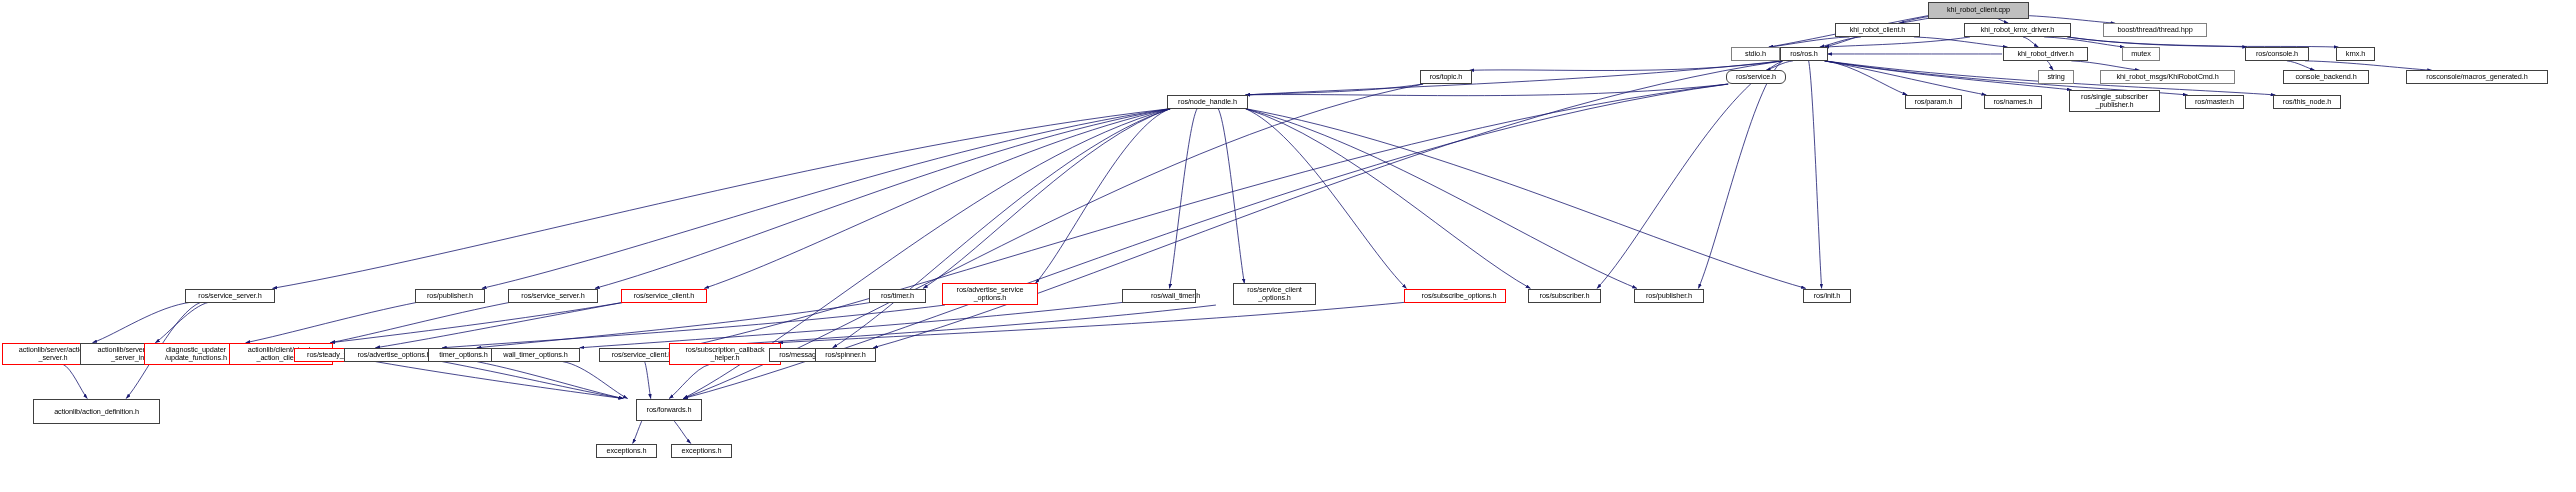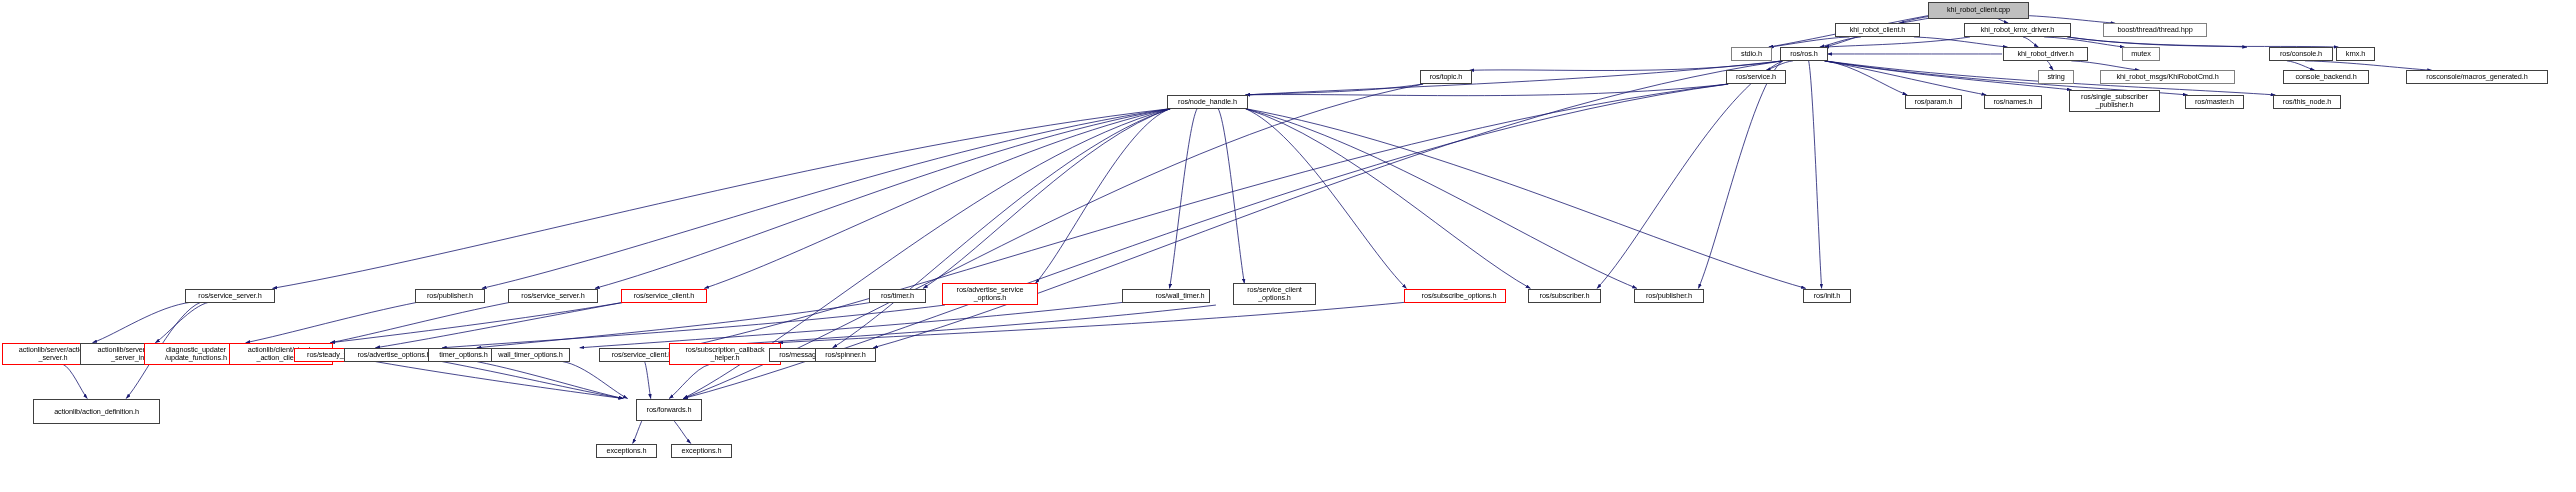--- a/index.html
+++ b/index.html
@@ -107,65 +107,65 @@
       <path d="M775.31,499 C806.768,504.1 842.72,538.78 865.19,550" fill="none" stroke="#191970" stroke-width="1.1" marker-end="url(#ah)"></path>
       <path d="M888.41,499 C891.448,504.1 894.9200000000001,538.78 897.09,550" fill="none" stroke="#191970" stroke-width="1.1" marker-end="url(#ah)"></path>
       <path d="M978.11,503 C958.608,507.7 936.3199999999999,539.66 922.39,550" fill="none" stroke="#191970" stroke-width="1.1" marker-end="url(#ah)"></path>
       <path d="M892.47,569 C885.316,573.3 877.14,602.54 872.03,612" fill="none" stroke="#191970" stroke-width="1.1" marker-end="url(#ah)"></path>
       <path d="M915.13,569 C928.164,573.3 943.06,602.54 952.37,612" fill="none" stroke="#191970" stroke-width="1.1" marker-end="url(#ah)"></path>
     </svg>
 <div class="node root" style="left: 1928px; top: 1.5px; width: 101px; height: 17px; font-size: 7.3px;"><span>khi_robot_client.cpp</span></div>
     <div class="node solid" style="left: 1835px; top: 23px; width: 85px; height: 13.8px; font-size: 7.3px;"><span>khi_robot_client.h</span></div>
     <div class="node solid" style="left: 1964px; top: 23px; width: 107px; height: 13.8px; font-size: 7.3px;"><span>khi_robot_krnx_driver.h</span></div>
     <div class="node light" style="left: 2103px; top: 23px; width: 104px; height: 13.8px; font-size: 7.3px;"><span>boost/thread/thread.hpp</span></div>
-    <div class="node light" style="left: 1731px; top: 47px; width: 41px; height: 13.8px; font-size: 7.3px;"><span>stdio.h</span></div>
+    <div class="node light" style="left: 1731px; top: 47px; width: 49px; height: 13.8px; font-size: 7.3px;"><span>stdio.h</span></div>
     <div class="node solid" style="left: 1780px; top: 47px; width: 48px; height: 13.8px; font-size: 7.3px;"><span>ros/ros.h</span></div>
     <div class="node solid" style="left: 2003px; top: 47px; width: 85px; height: 13.8px; font-size: 7.3px;"><span>khi_robot_driver.h</span></div>
     <div class="node light" style="left: 2122px; top: 47px; width: 38px; height: 13.8px; font-size: 7.3px;"><span>mutex</span></div>
-    <div class="node solid" style="left: 2245px; top: 47px; width: 64px; height: 13.8px; font-size: 7.3px; margin-left: 24px;"><span>ros/console.h</span></div>
+    <div class="node solid" style="left: 2245px; top: 47px; width: 64px; height: 13.8px; font-size: 7.3px;"><span>ros/console.h</span></div>
     <div class="node solid" style="left: 2336px; top: 47px; width: 39px; height: 13.8px; font-size: 7.3px;"><span>krnx.h</span></div>
     <div class="node light" style="left: 2038px; top: 70px; width: 36px; height: 13.8px; font-size: 7.3px;"><span>string</span></div>
     <div class="node light" style="left: 2100px; top: 70px; width: 135px; height: 13.8px; font-size: 7.3px;"><span>khi_robot_msgs/KhiRobotCmd.h</span></div>
     <div class="node solid" style="left: 2283px; top: 70px; width: 86px; height: 13.8px; font-size: 7.3px;"><span>console_backend.h</span></div>
     <div class="node solid" style="left: 2406px; top: 70px; width: 142px; height: 13.8px; font-size: 7.3px;"><span>rosconsole/macros_generated.h</span></div>
     <div class="node solid" style="left: 1420px; top: 70px; width: 52px; height: 13.8px; font-size: 7.3px;"><span>ros/topic.h</span></div>
-    <div class="node solid" style="left: 1726px; top: 70px; width: 60px; height: 13.8px; font-size: 7.3px;"><span>ros/service.h</span></div>
+    <div class="node solid" style="left: 1726px; top: 70px; width: 60px; height: 13.8px; font-size: 7.3px; border-radius: 6px;"><span>ros/service.h</span></div>
     <div class="node solid" style="left: 1167px; top: 95px; width: 81px; height: 13.8px; font-size: 7.3px;"><span>ros/node_handle.h</span></div>
     <div class="node solid" style="left: 1905px; top: 95px; width: 57px; height: 13.8px; font-size: 7.3px;"><span>ros/param.h</span></div>
     <div class="node solid" style="left: 1984px; top: 95px; width: 58px; height: 13.8px; font-size: 7.3px;"><span>ros/names.h</span></div>
     <div class="node solid" style="left: 2069px; top: 90px; width: 91px; height: 22px; font-size: 7.3px;"><span>ros/single_subscriber
 _publisher.h</span></div>
     <div class="node solid" style="left: 2185px; top: 95px; width: 59px; height: 13.8px; font-size: 7.3px;"><span>ros/master.h</span></div>
     <div class="node solid" style="left: 2273px; top: 95px; width: 68px; height: 13.8px; font-size: 7.3px;"><span>ros/this_node.h</span></div>
     <div class="node solid" style="left: 185px; top: 289px; width: 90px; height: 13.8px; font-size: 7.3px;"><span>ros/service_server.h</span></div>
     <div class="node solid" style="left: 415px; top: 289px; width: 70px; height: 13.8px; font-size: 7.3px;"><span>ros/publisher.h</span></div>
     <div class="node solid" style="left: 508px; top: 289px; width: 90px; height: 13.8px; font-size: 7.3px;"><span>ros/service_server.h</span></div>
     <div class="node red" style="left: 621px; top: 289px; width: 86px; height: 13.8px; font-size: 7.3px;"><span>ros/service_client.h</span></div>
     <div class="node solid" style="left: 869px; top: 289px; width: 57px; height: 13.8px; font-size: 7.3px;"><span>ros/timer.h</span></div>
     <div class="node red" style="left: 942px; top: 283px; width: 96px; height: 22px; font-size: 7.3px; align-items: center;"><span>ros/advertise_service
 _options.h</span></div>
-    <div class="node solid" style="left: 1122px; top: 289px; width: 88px; height: 13.8px; font-size: 7.3px; padding-left: 28px;"><span>ros/wall_timer.h</span></div>
+    <div class="node solid" style="left: 1122px; top: 289px; width: 74px; height: 13.8px; font-size: 7.3px; padding-left: 28px;"><span>ros/wall_timer.h</span></div>
     <div class="node solid" style="left: 1213px; top: 283px; width: 83px; height: 22px; font-size: 7.3px; margin-left: 20px;"><span>ros/service_client
 _options.h</span></div>
     <div class="node red" style="left: 1404px; top: 289px; width: 102px; height: 13.8px; font-size: 7.3px; padding-left: 8px;"><span>ros/subscribe_options.h</span></div>
     <div class="node solid" style="left: 1528px; top: 289px; width: 73px; height: 13.8px; font-size: 7.3px;"><span>ros/subscriber.h</span></div>
     <div class="node solid" style="left: 1634px; top: 289px; width: 70px; height: 13.8px; font-size: 7.3px;"><span>ros/publisher.h</span></div>
     <div class="node solid" style="left: 1803px; top: 289px; width: 48px; height: 13.8px; font-size: 7.3px;"><span>ros/init.h</span></div>
     <div class="node red" style="left: 1.5px; top: 343px; width: 103px; height: 22px; font-size: 7.3px;"><span>actionlib/server/action
 _server.h</span></div>
     <div class="node solid" style="left: 80px; top: 343px; width: 107px; height: 22px; font-size: 7.3px;"><span>actionlib/server/service
 _server_imp.h</span></div>
     <div class="node red" style="left: 144px; top: 343px; width: 104px; height: 22px; font-size: 7.3px;"><span>diagnostic_updater
 /update_functions.h</span></div>
     <div class="node red" style="left: 229px; top: 343px; width: 104px; height: 22px; font-size: 7.3px;"><span>actionlib/client/simple
 _action_client.h</span></div>
     <div class="node red" style="left: 294px; top: 348px; width: 84px; height: 13.8px; font-size: 7.3px;"><span>ros/steady_timer.h</span></div>
     <div class="node solid" style="left: 344px; top: 348px; width: 100px; height: 13.8px; font-size: 7.3px;"><span>ros/advertise_options.h</span></div>
     <div class="node solid" style="left: 428px; top: 348px; width: 71px; height: 13.8px; font-size: 7.3px;"><span>timer_options.h</span></div>
-    <div class="node solid" style="left: 491px; top: 348px; width: 79px; height: 13.8px; font-size: 7.3px;"><span>wall_timer_options.h</span></div>
+    <div class="node solid" style="left: 491px; top: 348px; width: 89px; height: 13.8px; font-size: 7.3px;"><span>wall_timer_options.h</span></div>
     <div class="node solid" style="left: 599px; top: 348px; width: 86px; height: 13.8px; font-size: 7.3px;"><span>ros/service_client.h</span></div>
     <div class="node red" style="left: 669px; top: 343px; width: 112px; height: 22px; font-size: 7.3px;"><span>ros/subscription_callback
 _helper.h</span></div>
     <div class="node solid" style="left: 769px; top: 348px; width: 67px; height: 13.8px; font-size: 7.3px;"><span>ros/message.h</span></div>
     <div class="node solid" style="left: 815px; top: 348px; width: 61px; height: 13.8px; font-size: 7.3px;"><span>ros/spinner.h</span></div>
     <div class="node solid" style="left: 33px; top: 399px; width: 127px; height: 25px; font-size: 7.3px;"><span>actionlib/action_definition.h</span></div>
     <div class="node solid" style="left: 620px; top: 399px; width: 66px; height: 22px; font-size: 7.3px; margin-left: 16px;"><span>ros/forwards.h</span></div>
     <div class="node solid" style="left: 596px; top: 444px; width: 61px; height: 13.8px; font-size: 7.3px;"><span>exceptions.h</span></div>
     <div class="node solid" style="left: 671px; top: 444px; width: 61px; height: 13.8px; font-size: 7.3px;"><span>exceptions.h</span></div>
   </div>

